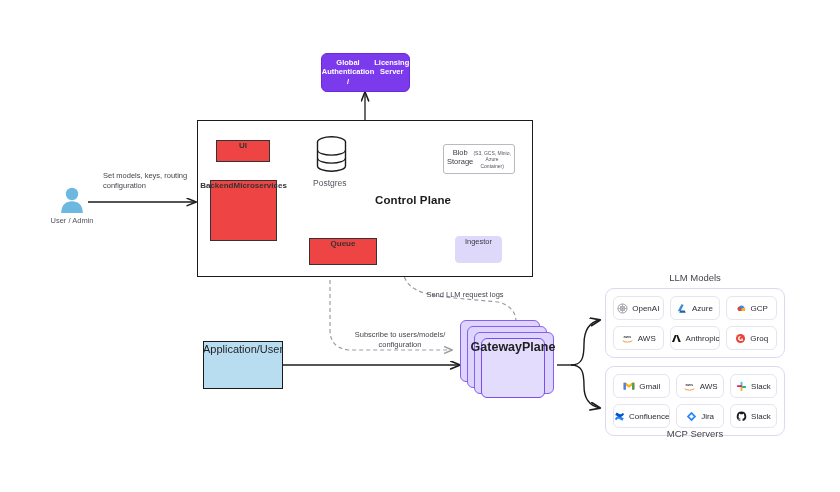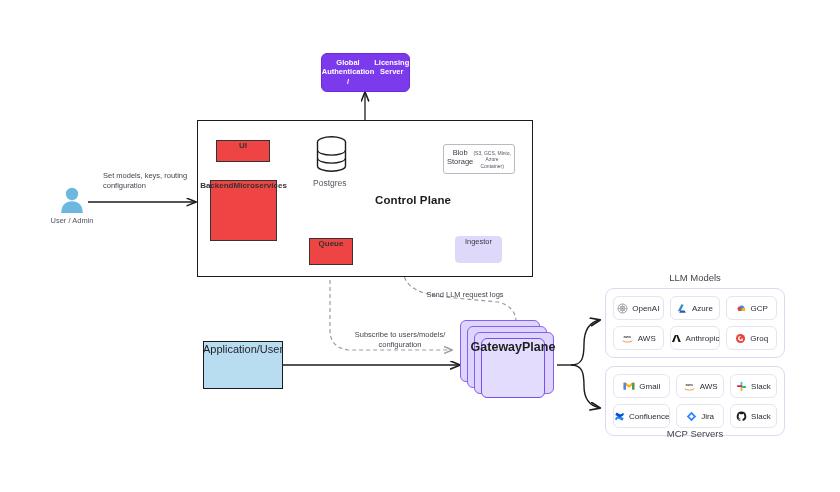--- a/index.html
+++ b/index.html
@@ -244,21 +244,21 @@
   <div class="abs" style="left:316px; top:136px; width:31px; height:36px;">
     <svg width="31" height="36" viewBox="0 0 31 36">
       <ellipse cx="15.5" cy="6" rx="14" ry="5.2" fill="#ffffff" stroke="#1b1b1b" stroke-width="1.4"></ellipse>
       <path d="M1.5,6 L1.5,30 A14,5.2 0 0 0 29.5,30 L29.5,6" fill="#ffffff" stroke="#1b1b1b" stroke-width="1.4"></path>
       <path d="M1.5,14 A14,5.2 0 0 0 29.5,14" fill="none" stroke="#1b1b1b" stroke-width="1.2"></path>
       <path d="M1.5,22 A14,5.2 0 0 0 29.5,22" fill="none" stroke="#1b1b1b" stroke-width="1.2"></path>
     </svg>
   </div>
   <div class="abs pg-label" style="left:313px; top:178px;text-align:right;">Postgres</div>
 
-  <div class="abs box plain-box" style="left:309px; top:238px; width:44px; height:27px;">
+  <div class="abs box plain-box" style="left:309px; top:238px; width:68px; height:27px;">
     <span>Queue</span>
   </div>
 
 
   <div class="abs box lav-box" style="left:455px; top:236px; width:47px; height:27px;">
     <span>Ingestor</span>
   </div>
 
   <div class="abs box blob-box" style="left:443px; top:144px; width:72px; height:30px;">
     <span>Blob Storage</span>

